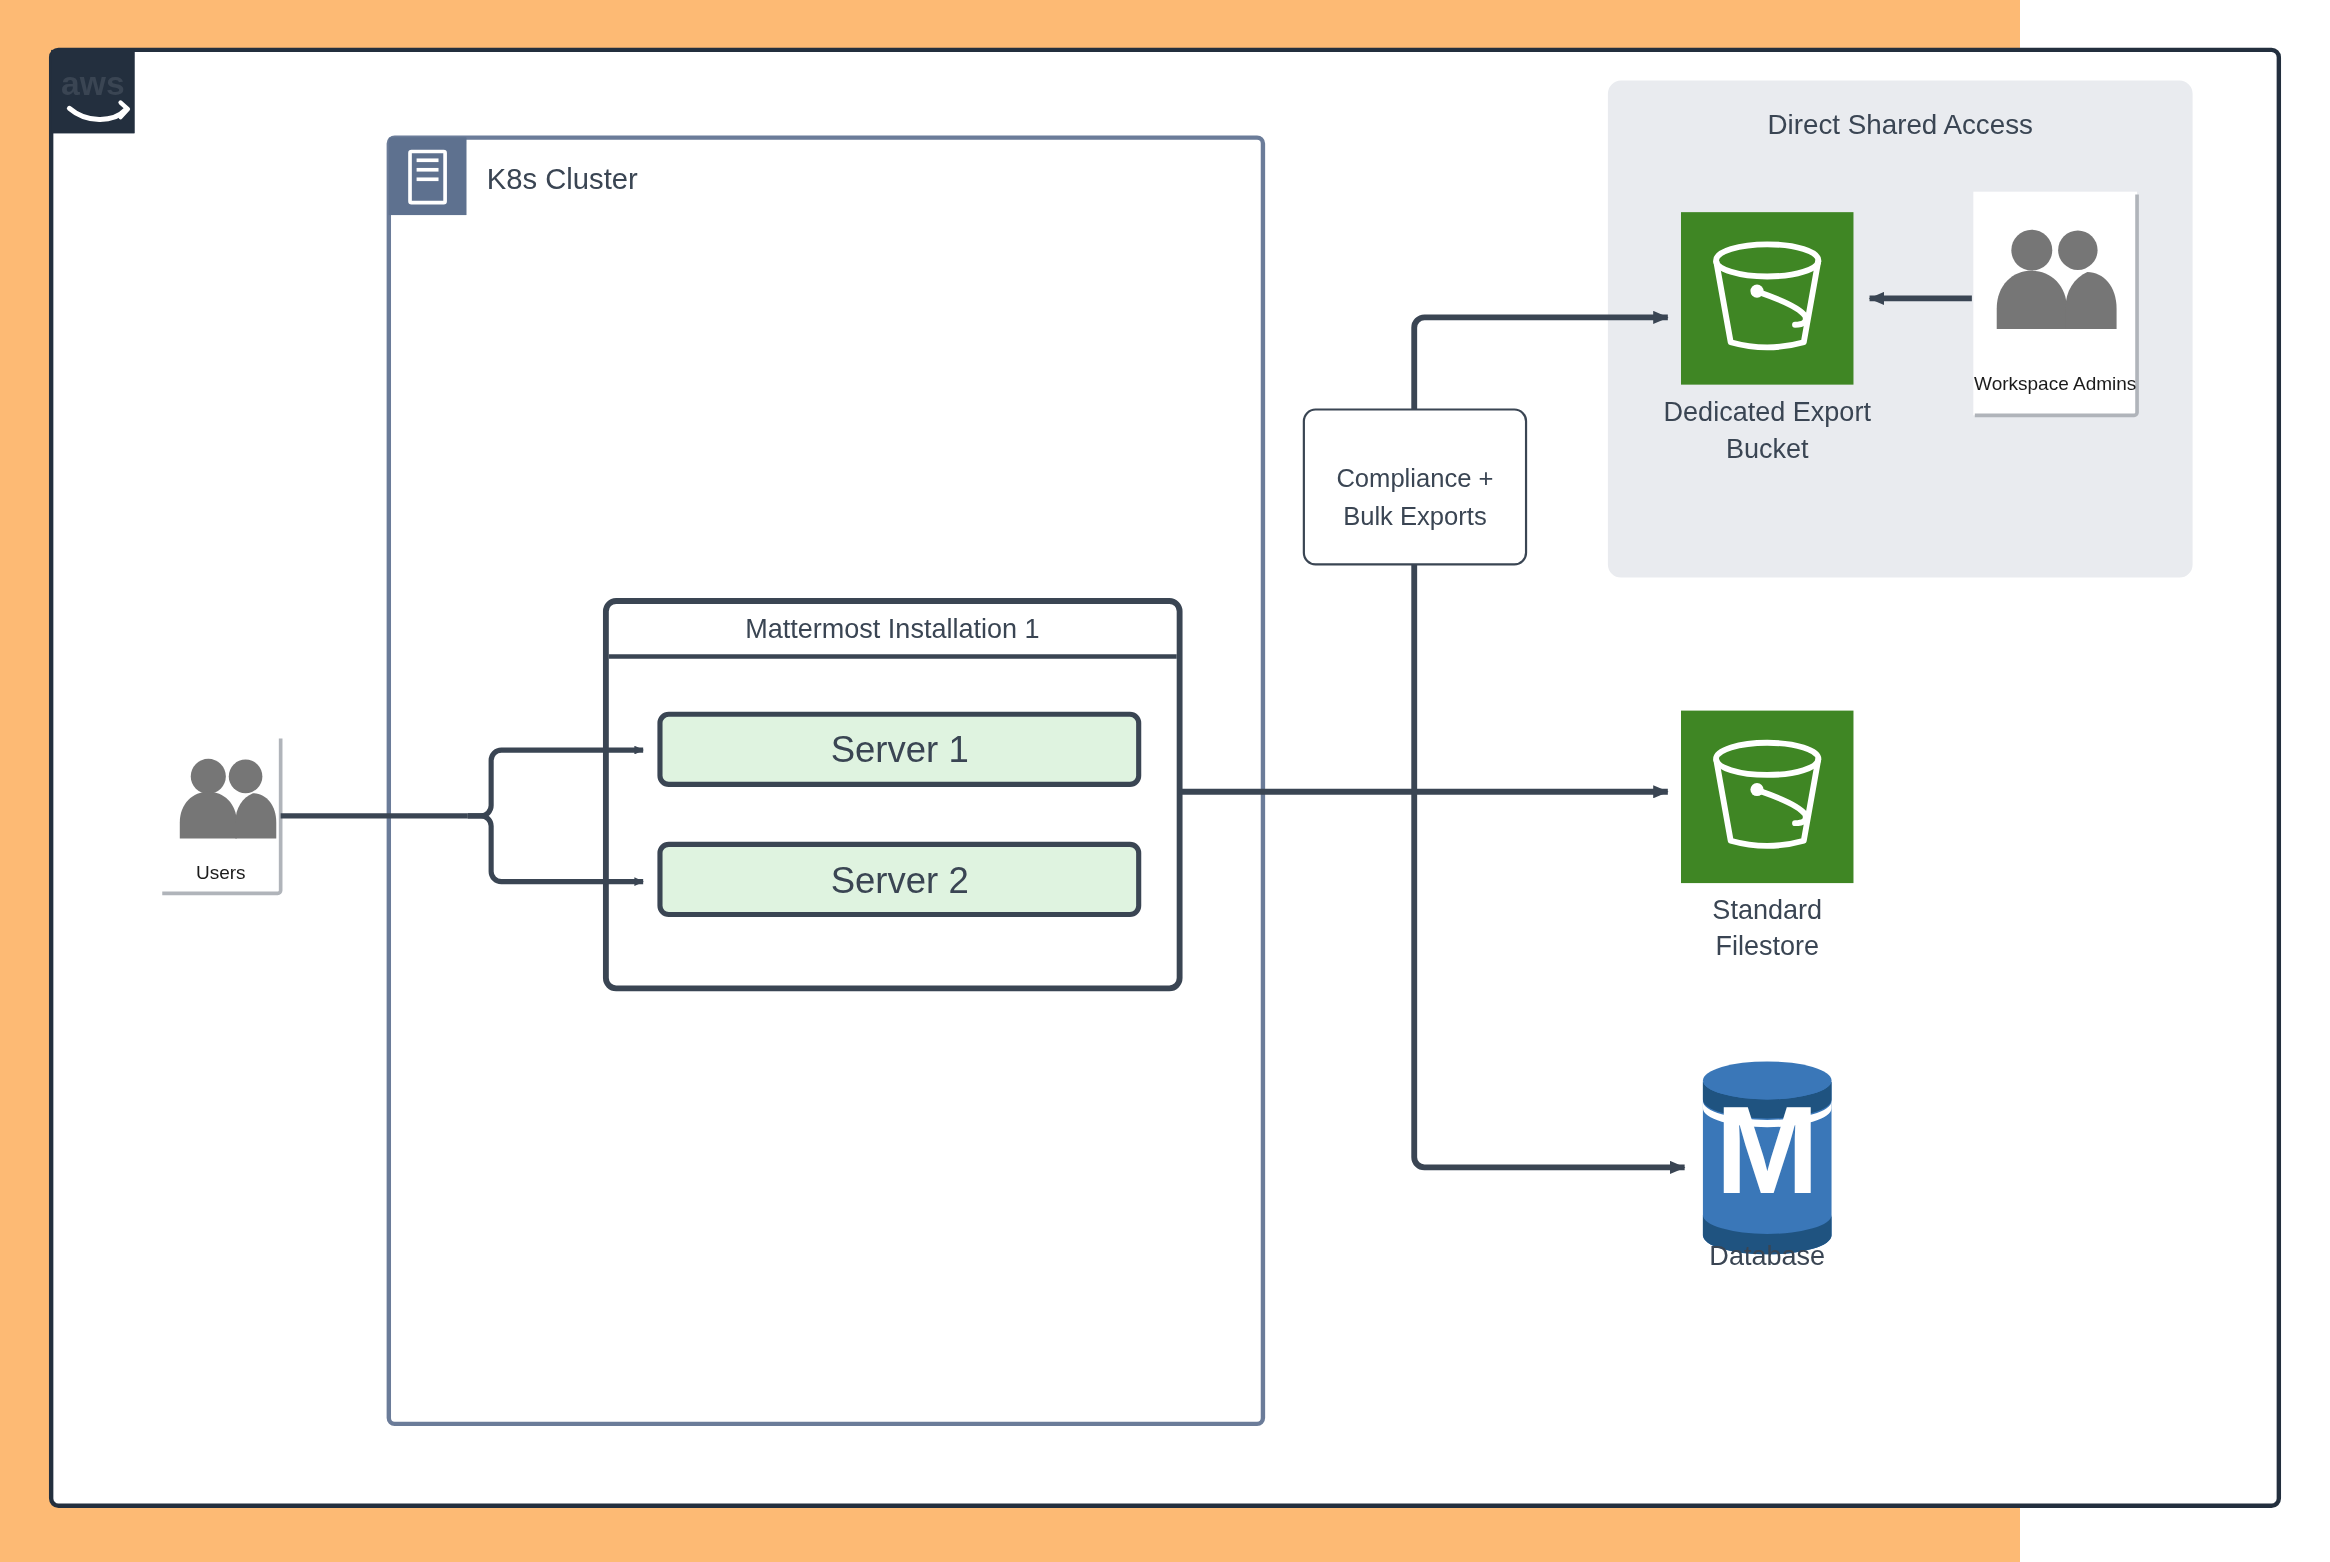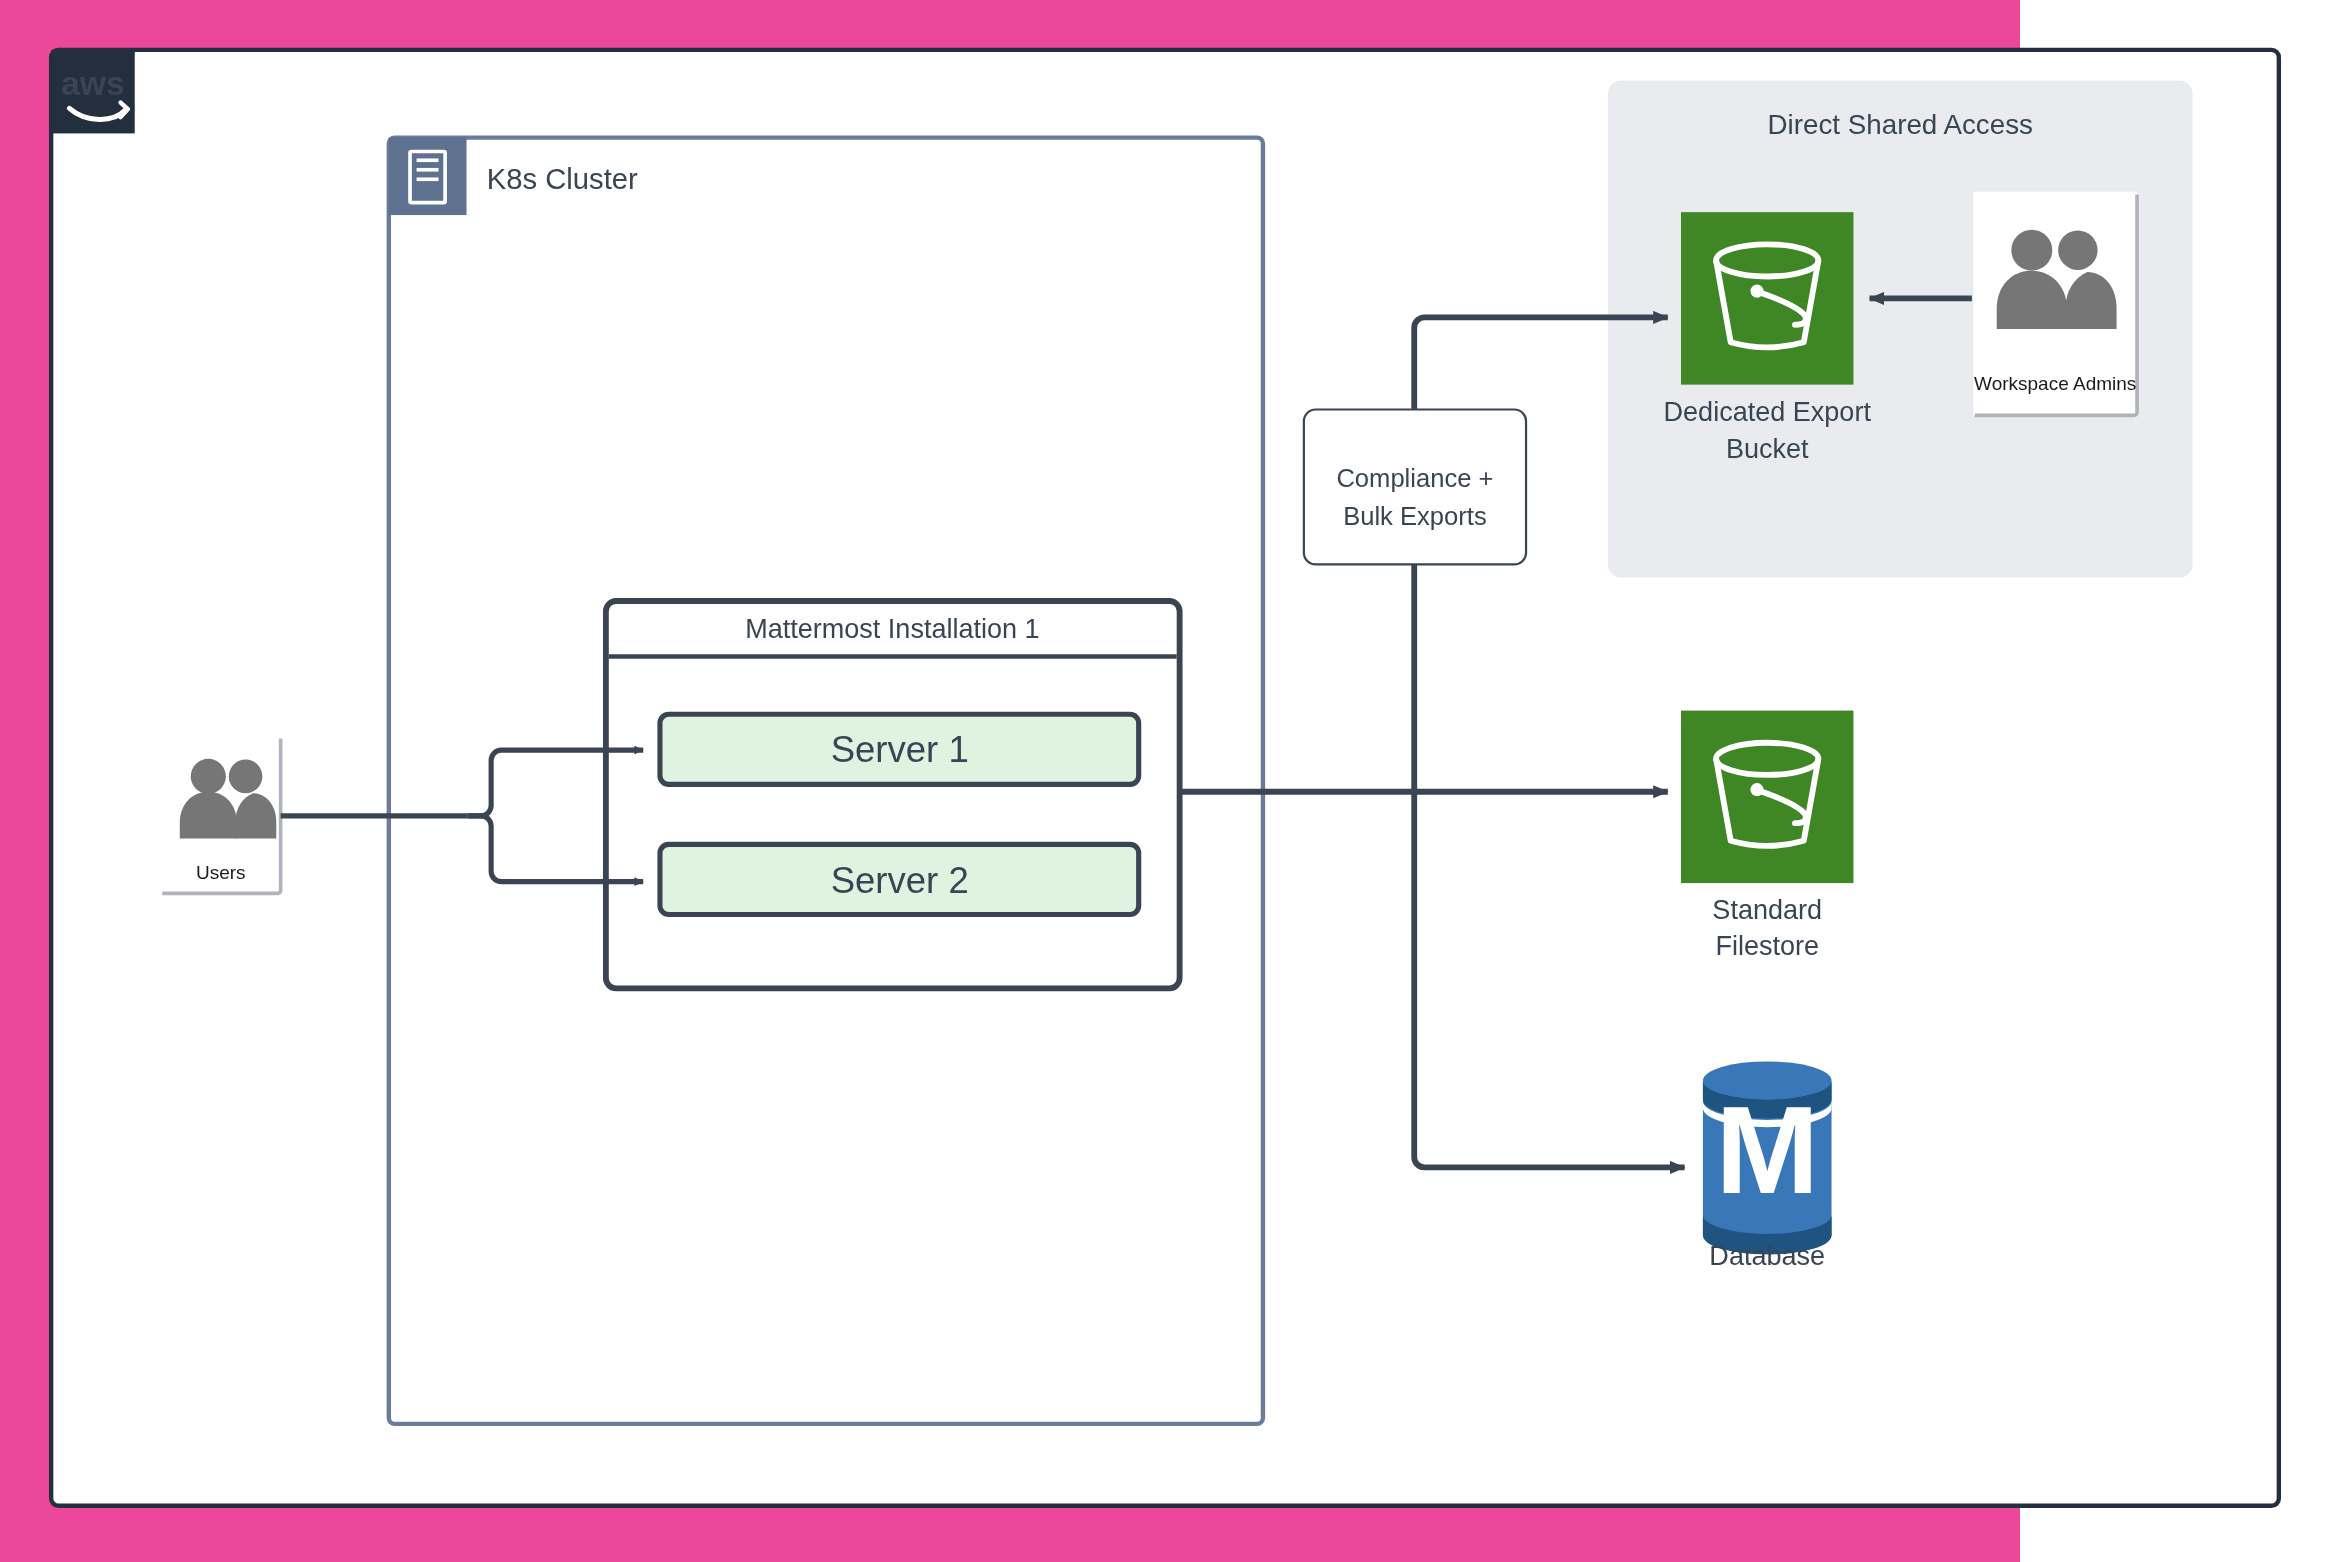--- a/index.html
+++ b/index.html
@@ -10,21 +10,21 @@
   body {
     width: 2330px;
     height: 1563px;
     font-family: "Liberation Sans", sans-serif;
     overflow: hidden;
   }
   #diagram-root {
     position: relative;
     width: 2020px;
     height: 1563px;
-    background: #ec4899;
+    background: #fdba74;
   }
   svg.diagram {
     display: block;
     width: 2330px;
     height: 1563px;
   }
   .dtext {
     font-family: "Liberation Sans", sans-serif;
     fill: #3A4553;
   }

